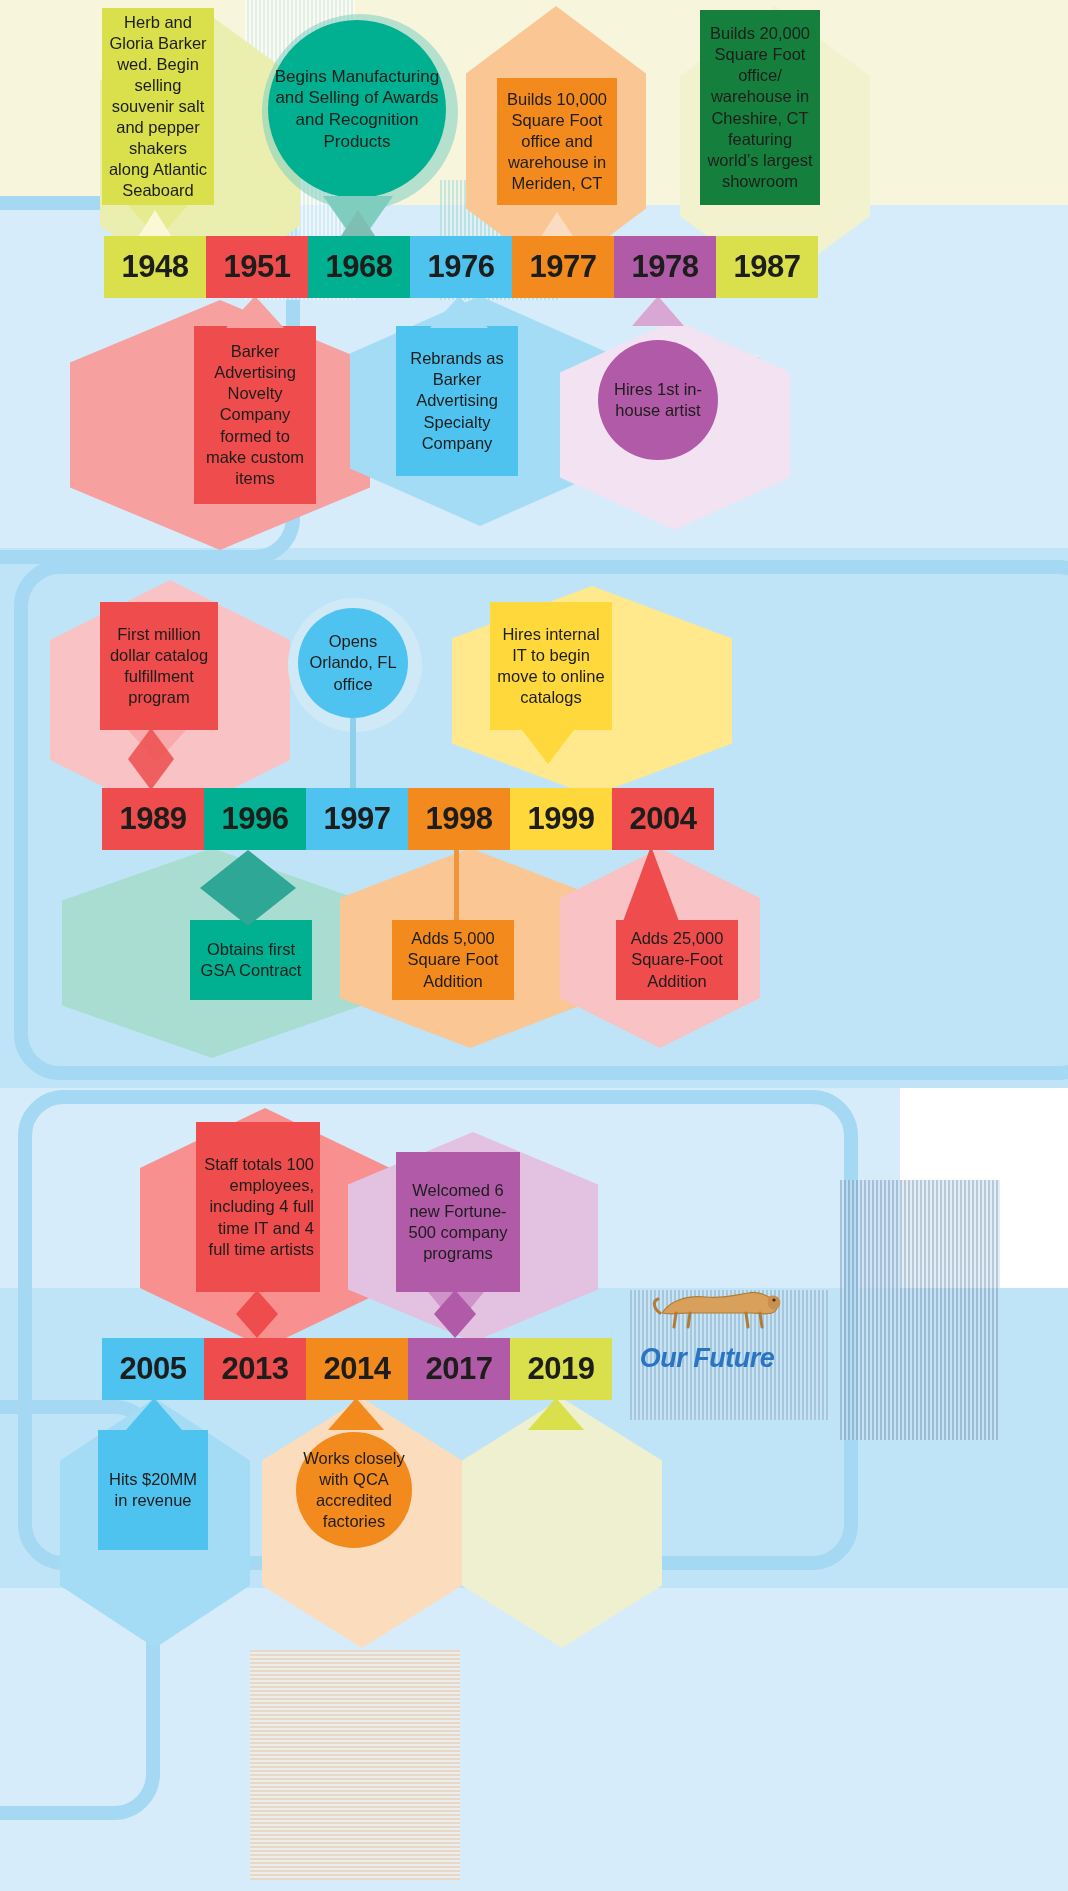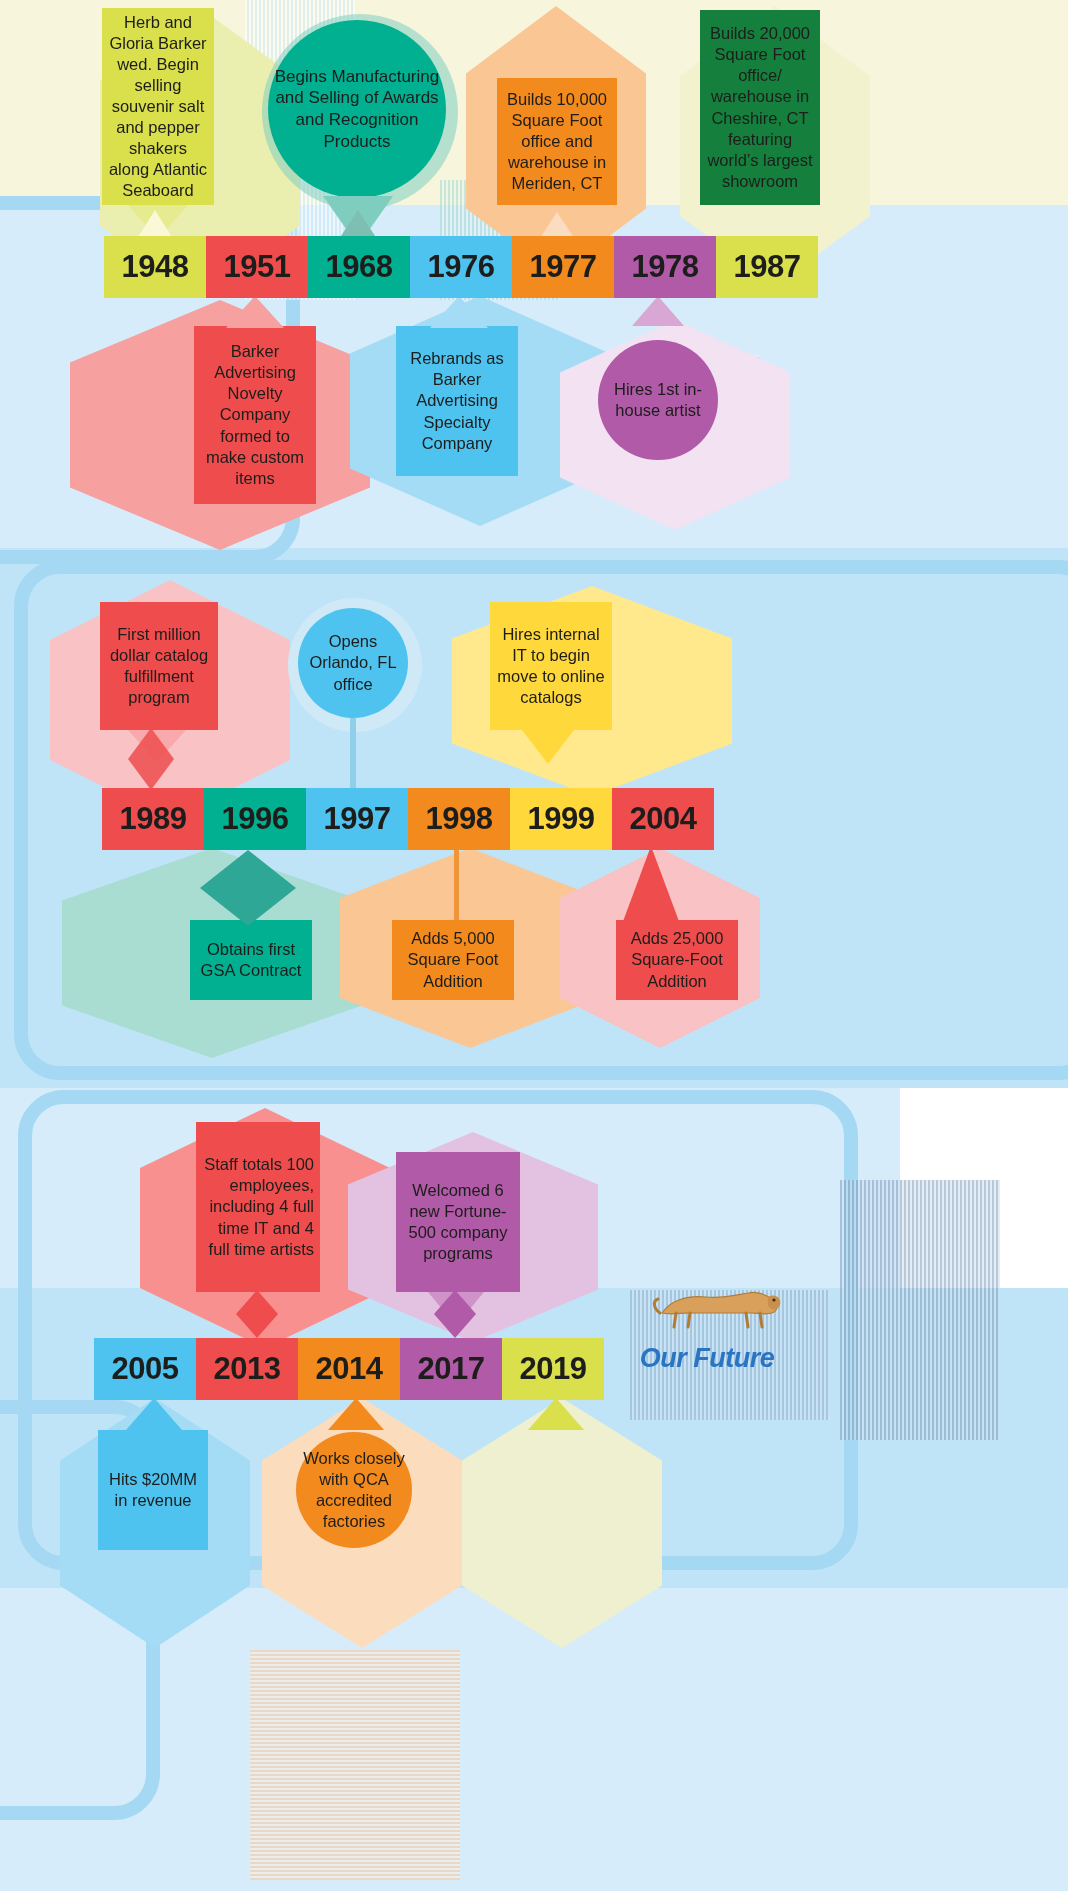--- a/index.html
+++ b/index.html
@@ -315,21 +315,21 @@
       [data-name="diamond-2013"]:before,[data-name="diamond-2013"]:after{background:#ef4d4d;}
     </style>
   </div>
   <div class="tri-down" data-name="connector-2017" style="left:428px;top:1292px;width:56px;height:34px;background:#cf93c9;"></div>
   <div class="diamond" data-name="diamond-2017" style="left:434px;top:1290px;width:42px;height:48px;">
     <style>
       [data-name="diamond-2017"]:before,[data-name="diamond-2017"]:after{background:#b05aa8;}
     </style>
   </div>
 
-  <div class="yearstrip" data-name="year-strip-band-3" style="left:94px;top:1338px;width:510px;">
+  <div class="yearstrip" data-name="year-strip-band-3" style="left:102px;top:1338px;width:510px;">
     <div class="yearcell" data-name="year-cell-2005" style="width:102px;background:#4ec3ef;">
       <span data-name="year-label-2005">2005</span>
     </div>
     <div class="yearcell" data-name="year-cell-2013" style="width:102px;background:#ef4d4d;">
       <span data-name="year-label-2013">2013</span>
     </div>
     <div class="yearcell" data-name="year-cell-2014" style="width:102px;background:#f28a1e;">
       <span data-name="year-label-2014">2014</span>
     </div>
     <div class="yearcell" data-name="year-cell-2017" style="width:102px;background:#b05aa8;">

